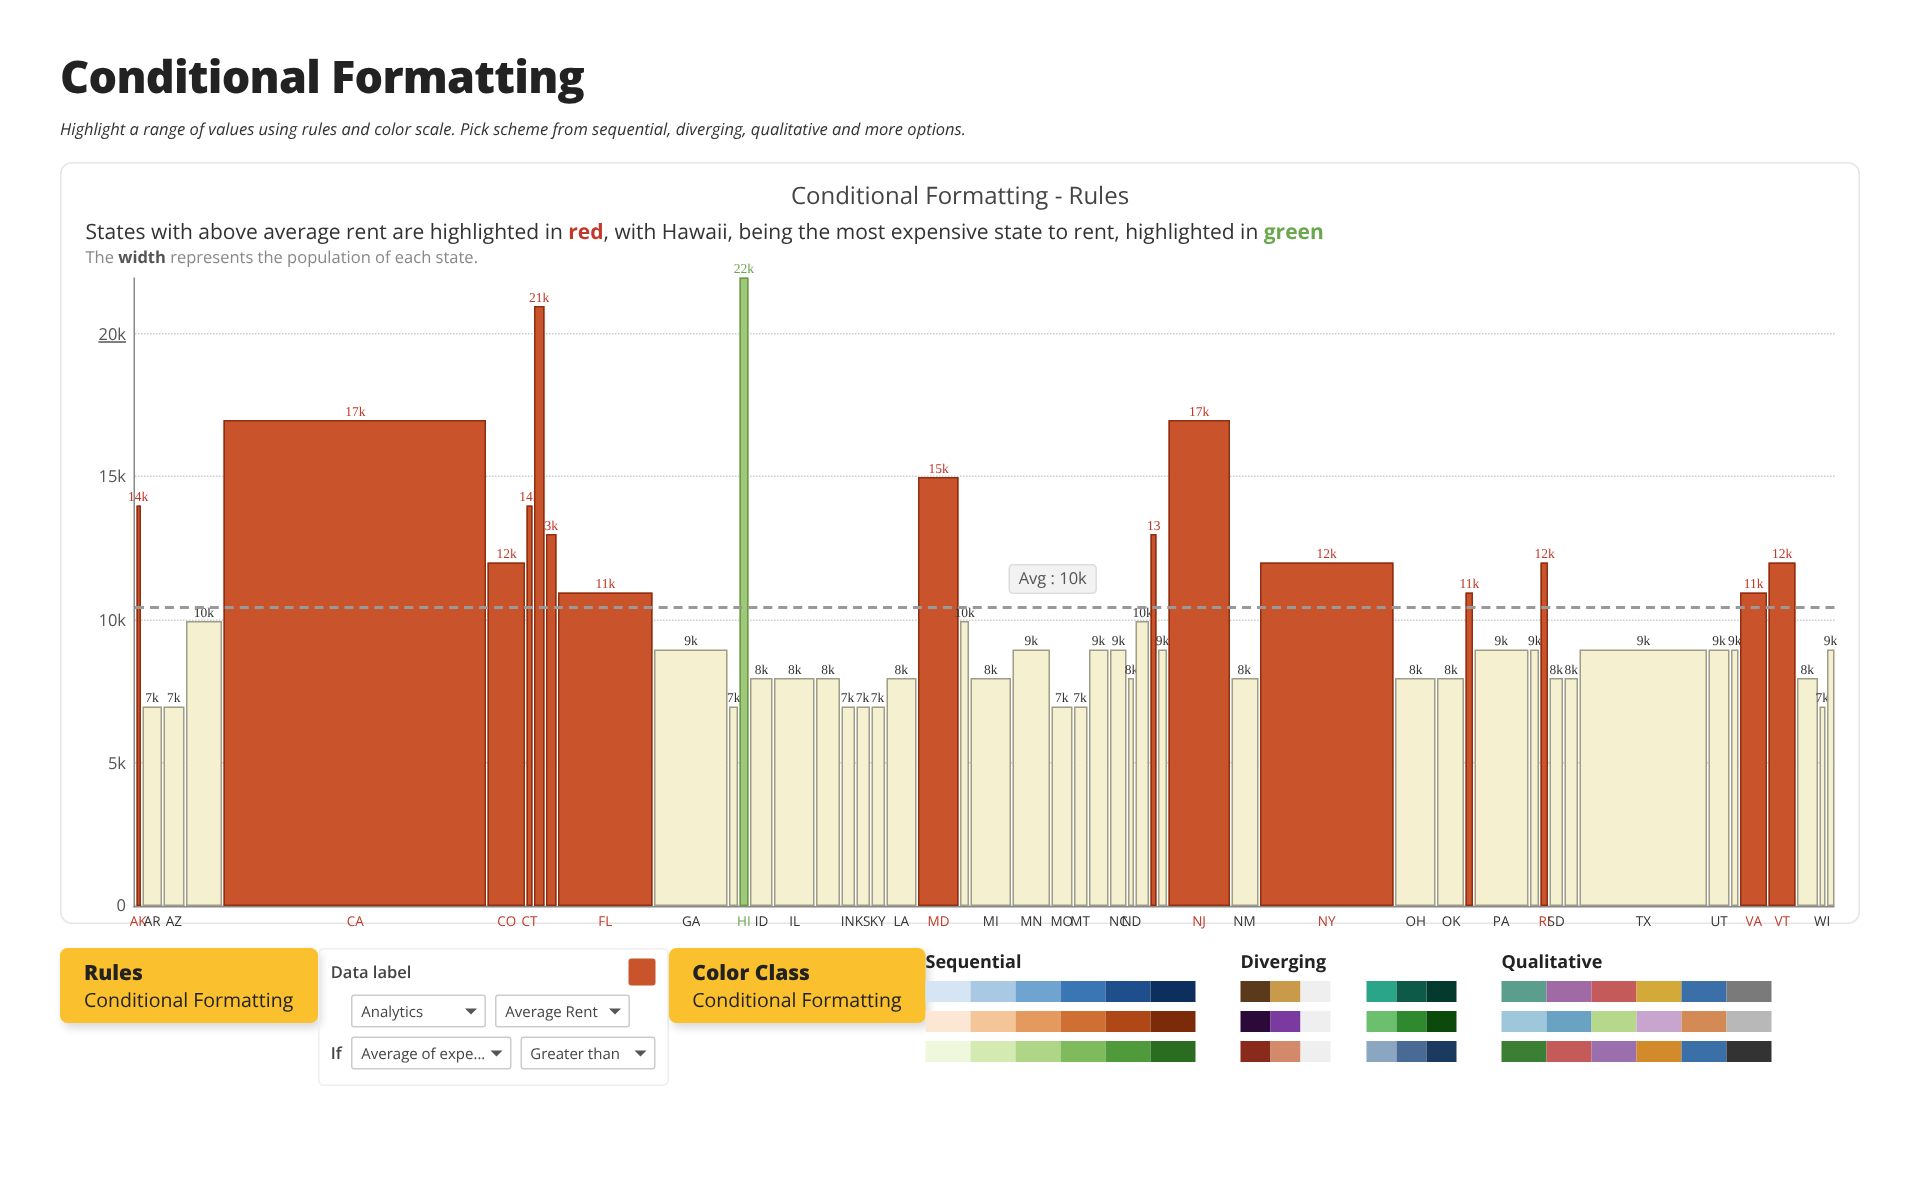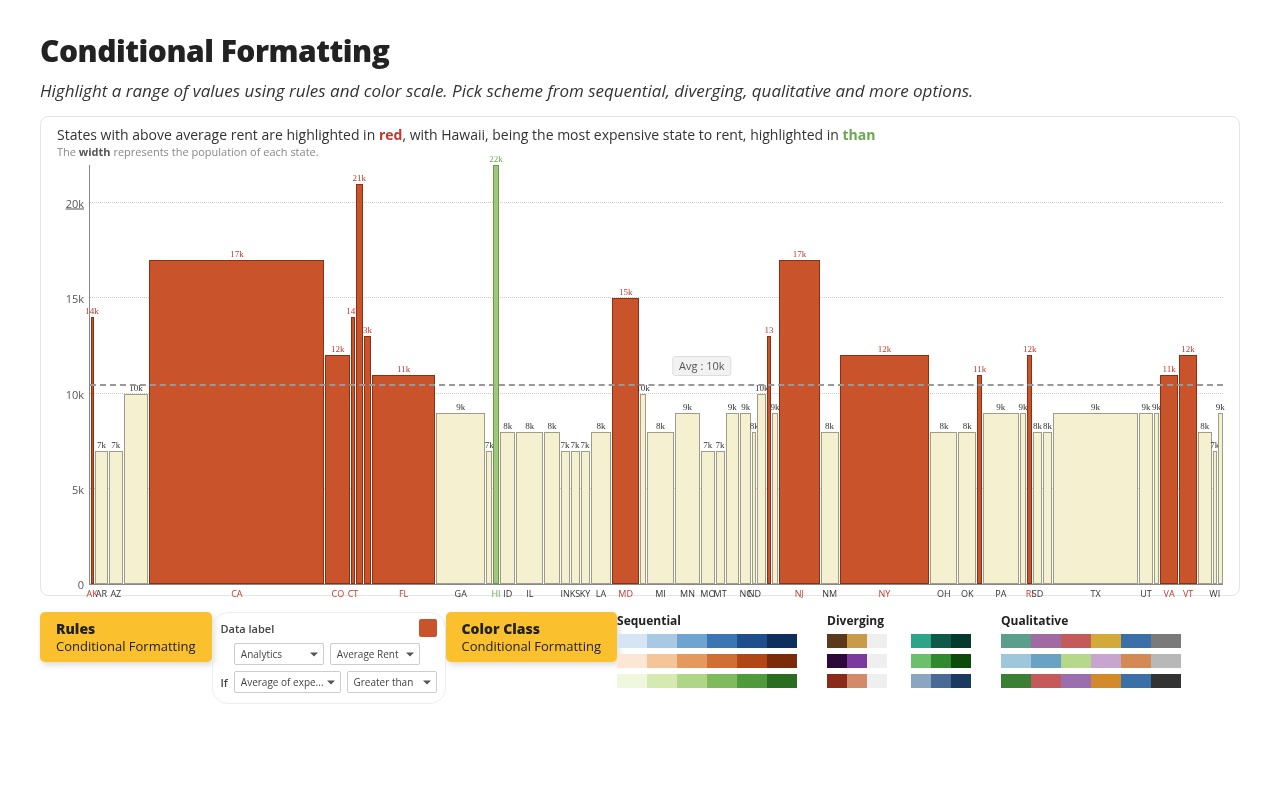--- a/index.html
+++ b/index.html
@@ -11,21 +11,21 @@
     padding: 30px 40px;
   }
   h1 {
     font-size: 30px;
     font-weight: 800;
     margin: 0 0 8px 0;
     letter-spacing: -0.5px;
   }
   .subtitle {
     font-style: italic;
-    font-size: 17px;
+    font-size: 11px;
     color: #333;
     margin: 0 0 14px 0;
   }
   .chart-card {
     border: 1px solid #e5e5e5;
     border-radius: 8px;
     padding: 8px 10px 6px 10px;
   }
   .chart-title {
     text-align: center;
@@ -138,21 +138,21 @@
     padding:8px 16px;
     box-shadow: 2px 3px 6px rgba(0,0,0,0.15);
     font-size:13px;
     line-height:1.25;
   }
   .pill b { font-weight:800; font-size:14px; display:block; }
 
   .rules-form {
     border:1px solid #eee;
     padding:6px 8px 10px 8px;
-    border-radius:16px;
+    border-radius:4px;
     font-size:11px;
     display:flex;
     flex-direction:column;
     gap:6px;
     min-width:230px;
   }
   .rules-form .row { display:flex; align-items:center; gap:6px; }
   .rules-form .label { color:#444; font-weight:600; }
   .swatch-red { width:18px; height:18px; background:#c9542b; border-radius:2px; }
   .fake-select {
@@ -190,23 +190,24 @@
   .palette-col.div .palette-row { width:150px; }
   .div-split { display:flex; gap:24px; }
 </style>
 </head>
 <body>
 
 <h1>Conditional Formatting</h1>
 <p class="subtitle">Highlight a range of values using rules and color scale. Pick scheme from sequential, diverging, qualitative and more options.</p>
 
 <div class="chart-card">
+  <div class="chart-title">Conditional Formatting - Rules</div>
 
   <div class="chart-desc">
-    <span>States with above average rent are highlighted in </span><span class="red">red</span><span>, with Hawaii, being the most expensive state to rent, highlighted in </span><span class="green">than</span>
+    <span>States with above average rent are highlighted in </span><span class="red">red</span><span>, with Hawaii, being the most expensive state to rent, highlighted in </span><span class="green">green</span>
     <span class="sub"><span>The </span><b>width</b><span> represents the population of each state.</span></span>
   </div>
 
   <div class="chart-wrap">
     <div class="plot-area" id="plot">
 
     <div class="grid" style="bottom: 0%;"></div>
         <div class="ytick" style="bottom: 0%;">0</div>
         <div class="grid" style="bottom: 22.7273%;"></div>
         <div class="ytick" style="bottom: 22.7273%;">5k</div>

